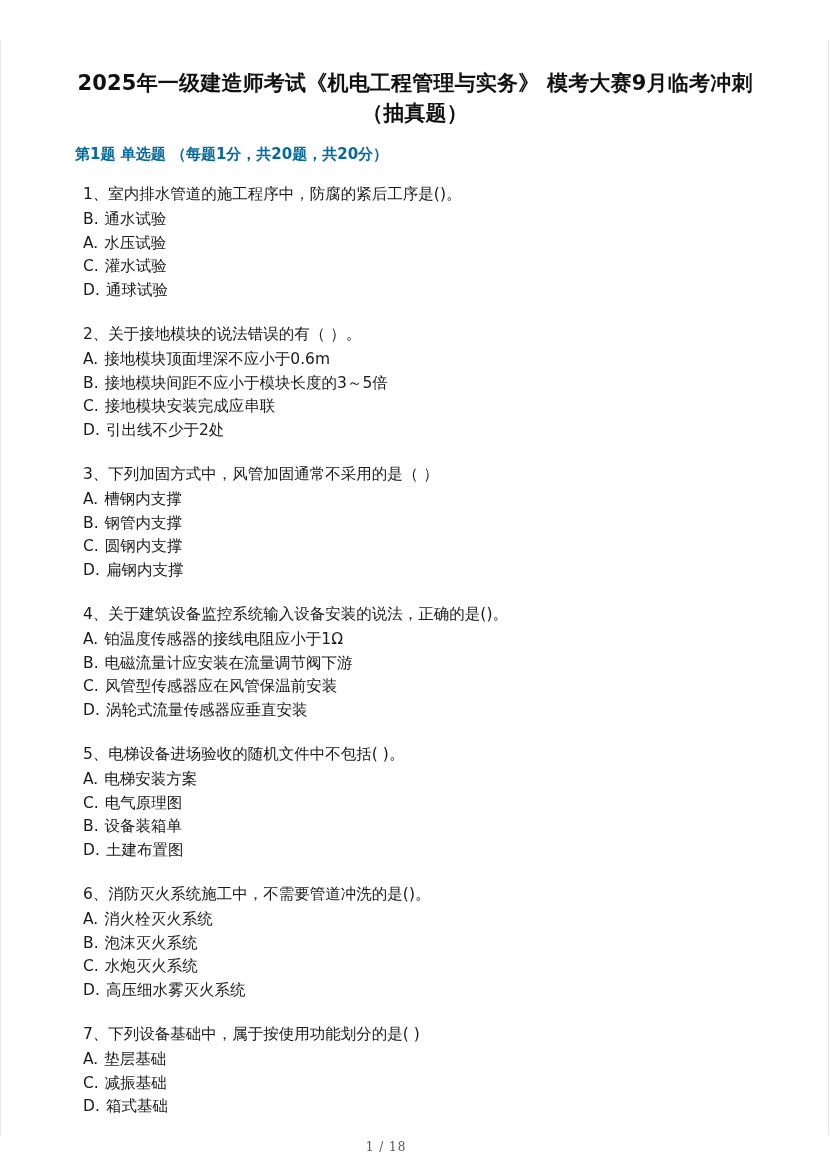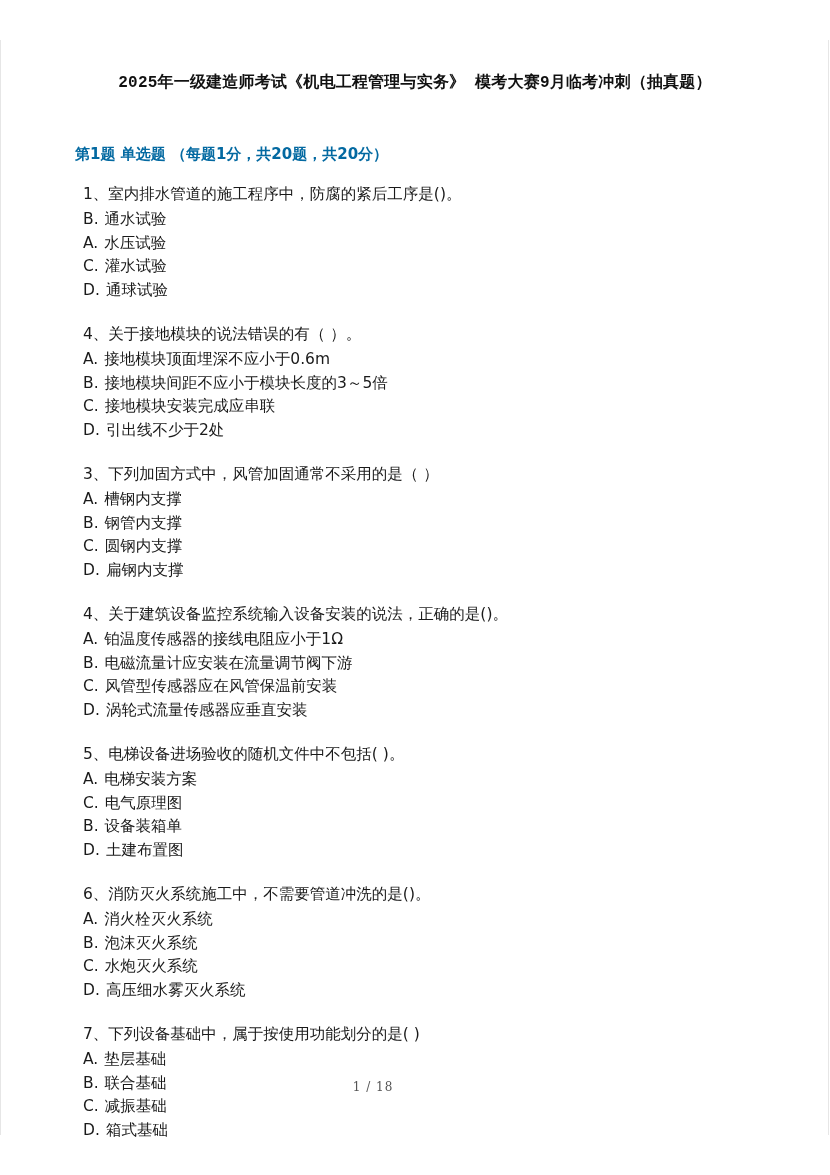--- a/index.html
+++ b/index.html
@@ -25,25 +25,24 @@
       border-right: 1px solid #e6e6e6;
       box-sizing: border-box;
     }
     .doc-title {
       position: absolute;
       left: 70px;
       top: 68px;
       width: 690px;
       text-align: center;
       font-weight: bold;
-      font-size: 16px;
+      font-size: 21px;
       line-height: 30px;
       color: #111;
       letter-spacing: 0.2px;
-      font-family: Liberation Mono, monospace;
     }
     .section-heading {
       position: absolute;
       left: 75px;
       top: 144px;
       font-weight: bold;
       font-size: 15px;
       line-height: 20px;
       color: #0369a1;
     }
@@ -68,27 +67,28 @@
       line-height: 23.5px;
       white-space: nowrap;
     }
     .option-letter {
       display: inline-block;
       margin-right: 6px;
     }
     .page-indicator {
       position: absolute;
       left: 0;
-      top: 1080px;
+      top: 1140px;
       width: 746px;
       text-align: center;
       font-family: "DejaVu Serif", "Liberation Serif", serif;
       font-size: 12px;
       color: #555;
       letter-spacing: 1px;
+      padding-left: 13px;
     }
   </style>
 </head>
 <body>
 
 <div class="page-frame"></div>
 
 <h1 class="doc-title" style="margin:0;">2025年一级建造师考试《机电工程管理与实务》 模考大赛9月临考冲刺（抽真题）</h1>
 
 <div class="section-heading">第1题 单选题 （每题1分，共20题，共20分）</div>
@@ -97,21 +97,21 @@
 
   <div class="question">
     <div class="question-stem">1、室内排水管道的施工程序中，防腐的紧后工序是()。</div>
     <div class="option"><span class="option-letter">B.</span><span>通水试验</span></div>
     <div class="option"><span class="option-letter">A.</span><span>水压试验</span></div>
     <div class="option"><span class="option-letter">C.</span><span>灌水试验</span></div>
     <div class="option"><span class="option-letter">D.</span><span>通球试验</span></div>
   </div>
 
   <div class="question">
-    <div class="question-stem">4、关于接地模块的说法错误的有（ ）。</div>
+    <div class="question-stem">2、关于接地模块的说法错误的有（ ）。</div>
     <div class="option"><span class="option-letter">A.</span><span>接地模块顶面埋深不应小于0.6m</span></div>
     <div class="option"><span class="option-letter">B.</span><span>接地模块间距不应小于模块长度的3～5倍</span></div>
     <div class="option"><span class="option-letter">C.</span><span>接地模块安装完成应串联</span></div>
     <div class="option"><span class="option-letter">D.</span><span>引出线不少于2处</span></div>
   </div>
 
   <div class="question">
     <div class="question-stem">3、下列加固方式中，风管加固通常不采用的是（ ）</div>
     <div class="option"><span class="option-letter">A.</span><span>槽钢内支撑</span></div>
     <div class="option"><span class="option-letter">B.</span><span>钢管内支撑</span></div>
@@ -139,20 +139,19 @@
     <div class="question-stem">6、消防灭火系统施工中，不需要管道冲洗的是()。</div>
     <div class="option"><span class="option-letter">A.</span><span>消火栓灭火系统</span></div>
     <div class="option"><span class="option-letter">B.</span><span>泡沫灭火系统</span></div>
     <div class="option"><span class="option-letter">C.</span><span>水炮灭火系统</span></div>
     <div class="option"><span class="option-letter">D.</span><span>高压细水雾灭火系统</span></div>
   </div>
 
   <div class="question">
     <div class="question-stem">7、下列设备基础中，属于按使用功能划分的是( )</div>
     <div class="option"><span class="option-letter">A.</span><span>垫层基础</span></div>
-    <div class="option"><span class="option-letter">B.</span><span>联合基础</span></div>
     <div class="option"><span class="option-letter">C.</span><span>减振基础</span></div>
     <div class="option"><span class="option-letter">D.</span><span>箱式基础</span></div>
   </div>
 
 </div>
 
 <div class="page-indicator">1 / 18</div>
 
 </body></html>

